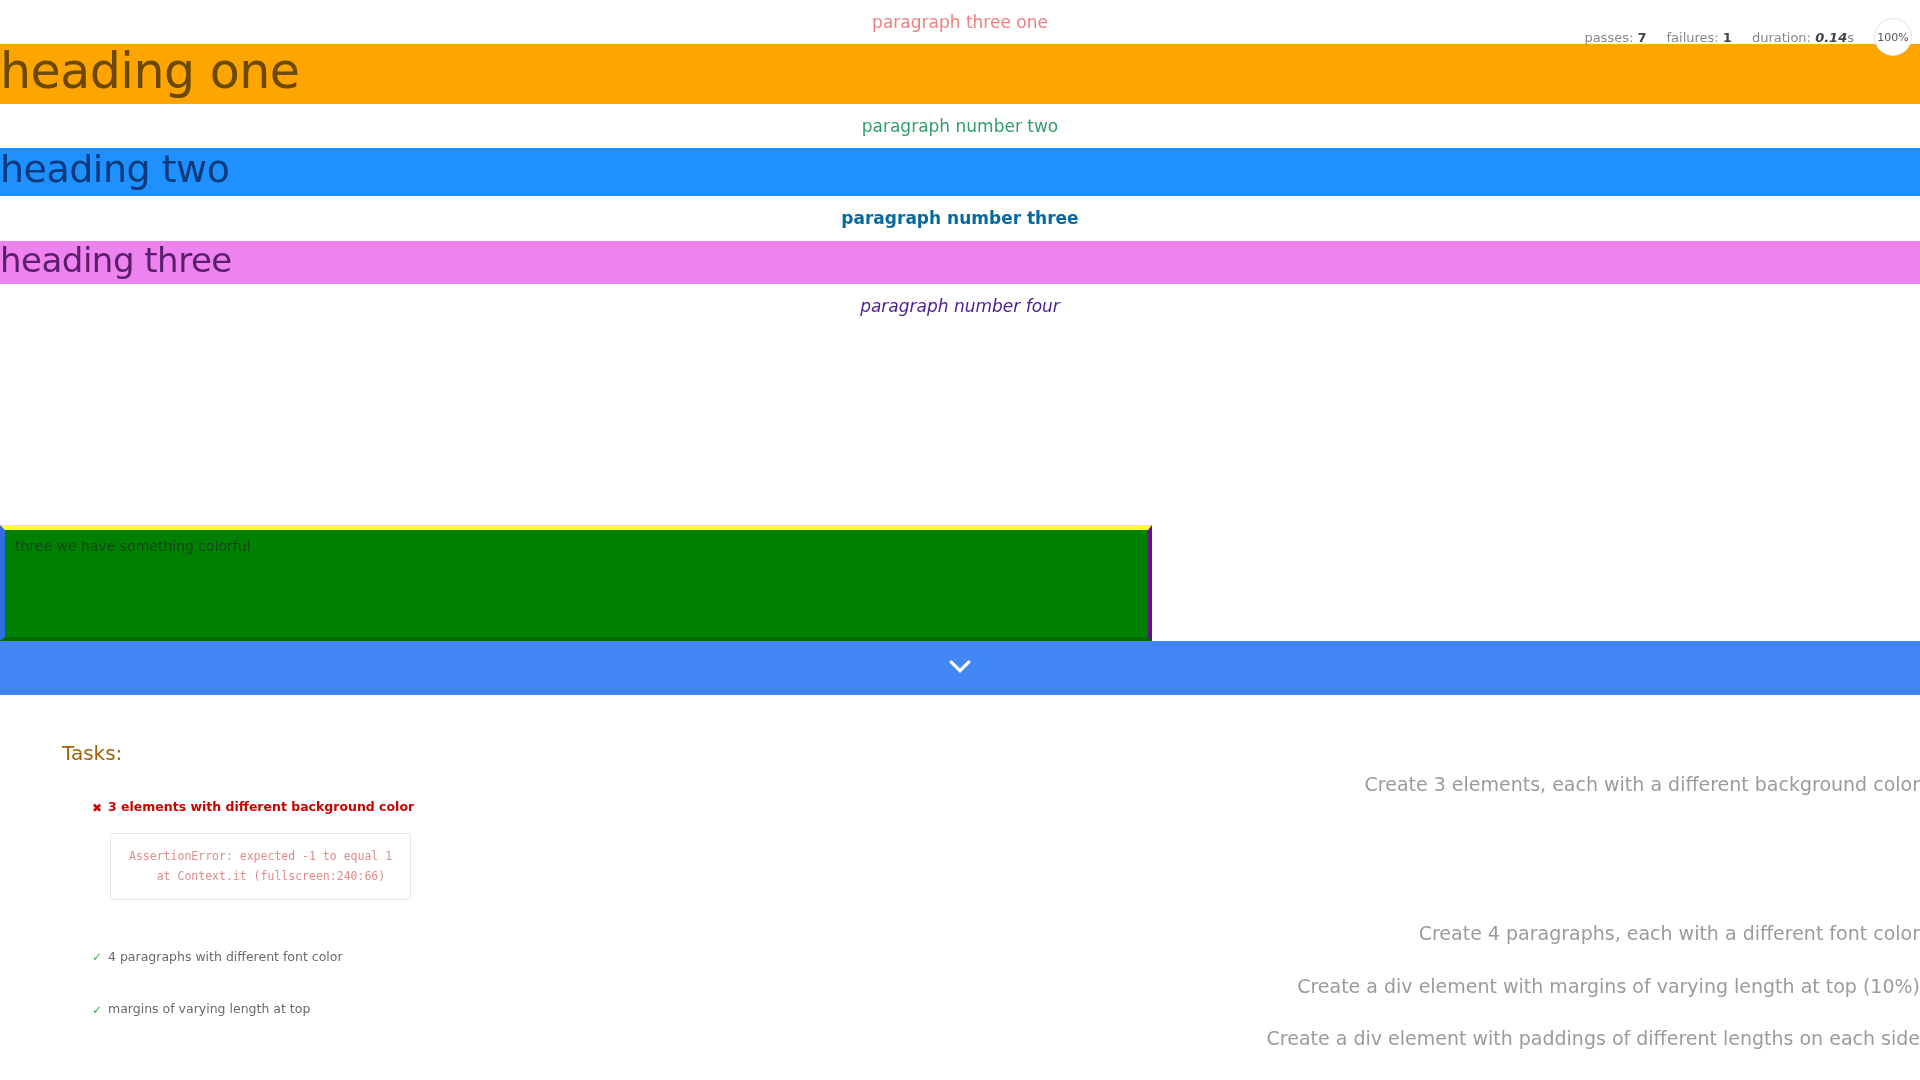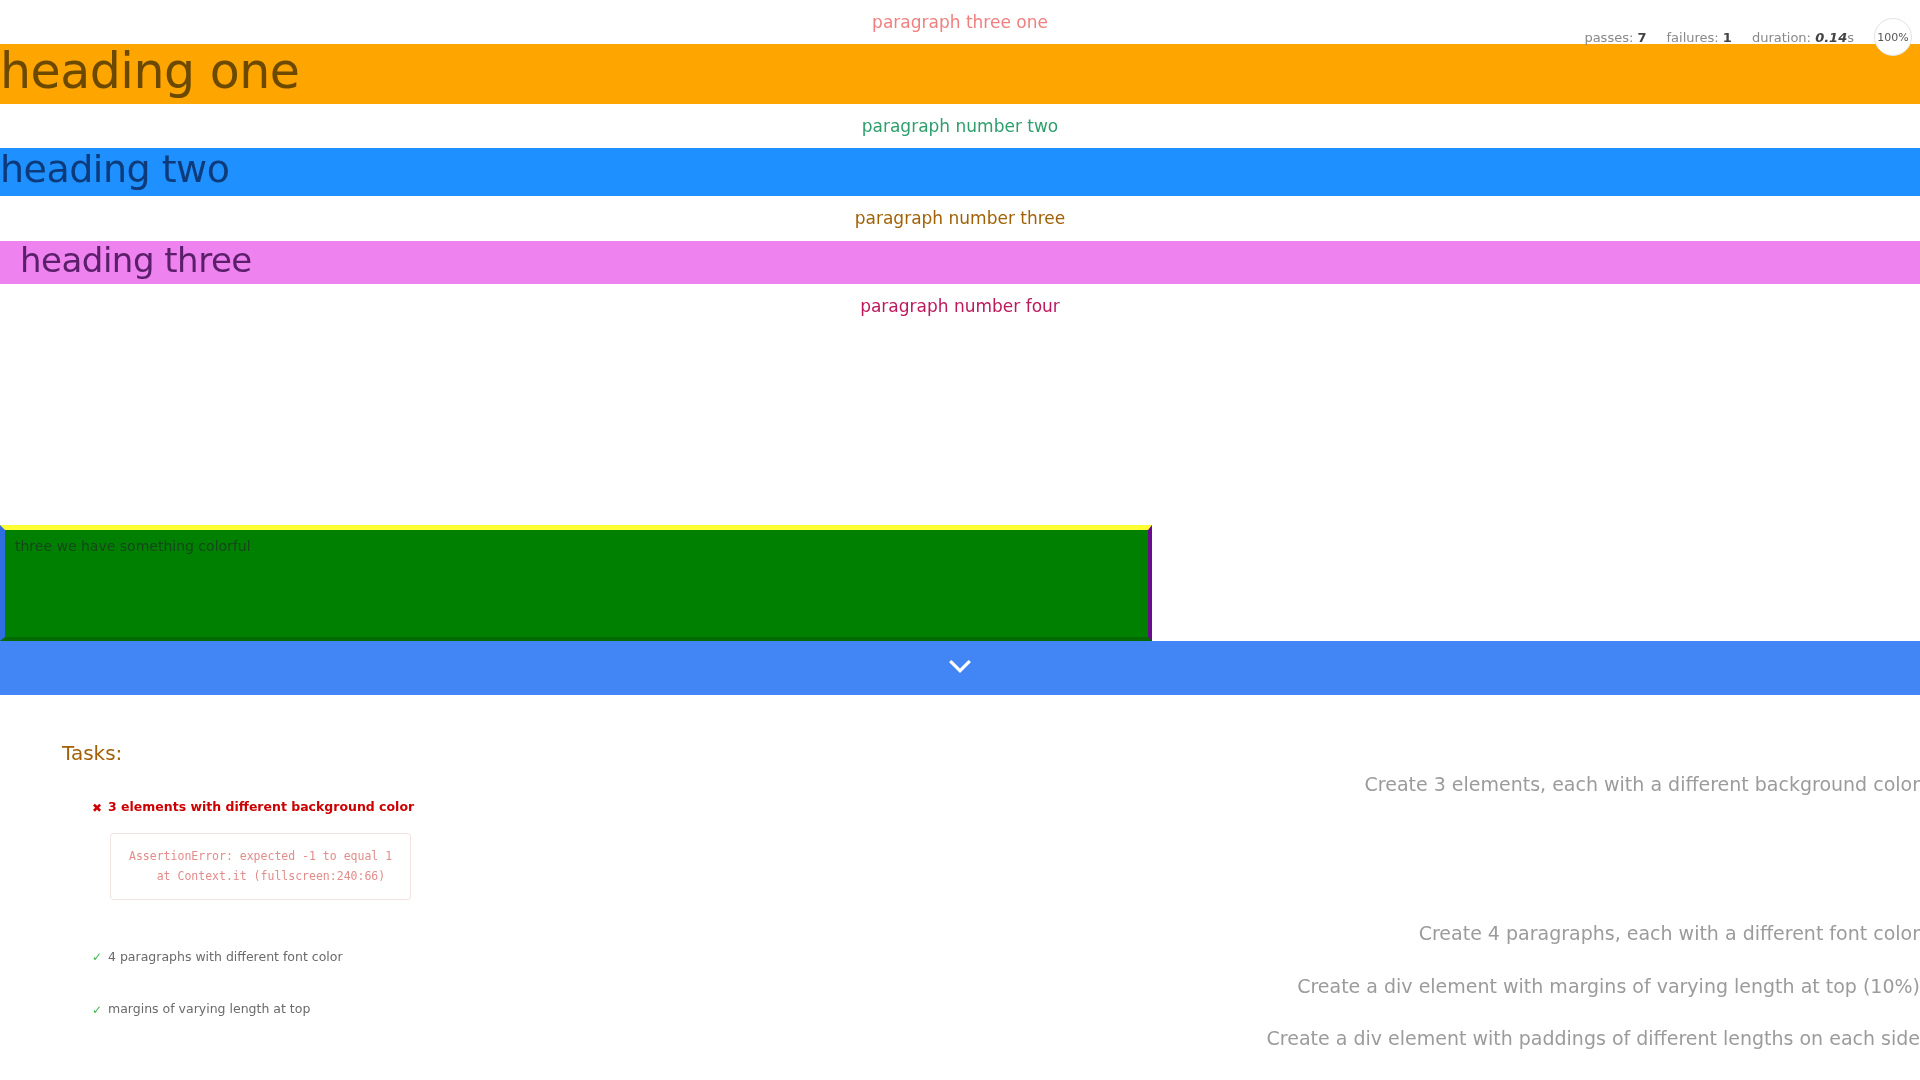--- a/index.html
+++ b/index.html
@@ -146,25 +146,25 @@
 <div id="fixture">
 
   <p class="para" style="color: rgb(240, 128, 128);">paragraph three one</p>
 
   <h1 class="heading h-one" style="background: rgb(255, 165, 0); color: rgb(107, 74, 0);">heading one</h1>
 
   <p class="para" style="color: rgb(46, 158, 107);">paragraph number two</p>
 
   <h2 class="heading h-two" style="background: rgb(30, 144, 255); color: rgb(13, 58, 122);">heading two</h2>
 
-  <p class="para" style="color: #a16207;">paragraph number three</p>
-
-  <h3 class="heading h-three" style="background: rgb(238, 130, 238); color: rgb(90, 30, 107); padding-left: 20px;">heading three</h3>
-
-  <p class="para" style="color: #be185d;">paragraph number four</p>
+  <p class="para" style="color: #0369a1; font-weight: bold;">paragraph number three</p>
+
+  <h3 class="heading h-three" style="background: rgb(238, 130, 238); color: rgb(90, 30, 107);">heading three</h3>
+
+  <p class="para" style="color: #4c1d95; font-style: italic;">paragraph number four</p>
 
   <div class="spacer-gap"></div>
 
   <div class="colorful-box" style="background: rgb(0, 128, 0); border-color: rgb(255, 255, 51) rgb(106, 13, 138) rgb(4, 107, 4) rgb(47, 110, 224);">
     <span>three we have something colorful</span>
   </div>
 </div>
 
 <div class="blue-bar" style="background: rgb(66, 133, 244);">
   <svg class="chevron" viewBox="0 0 26 16">

